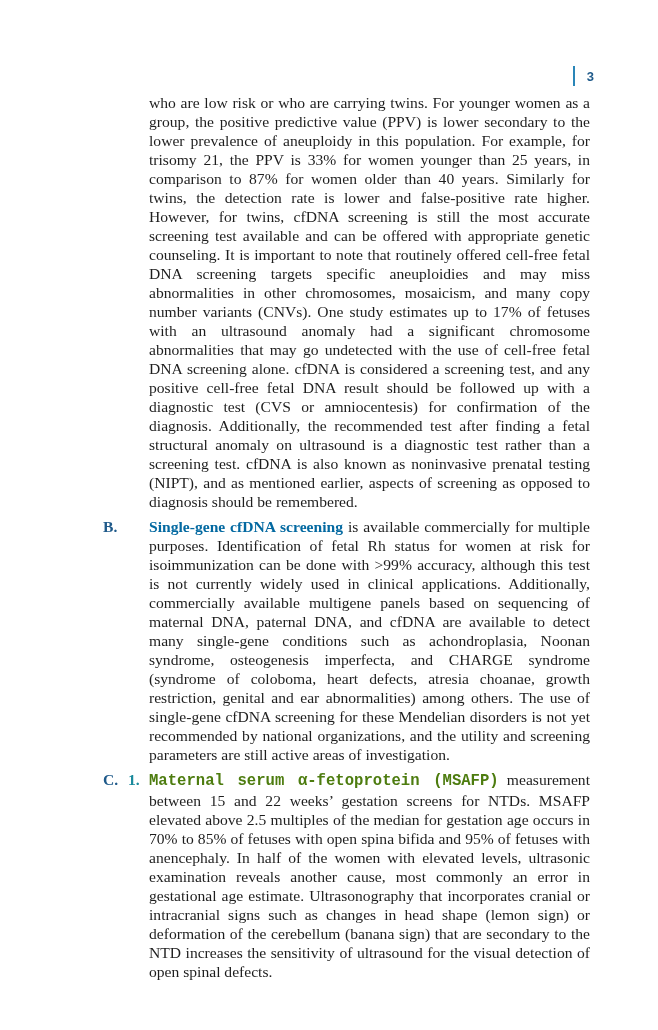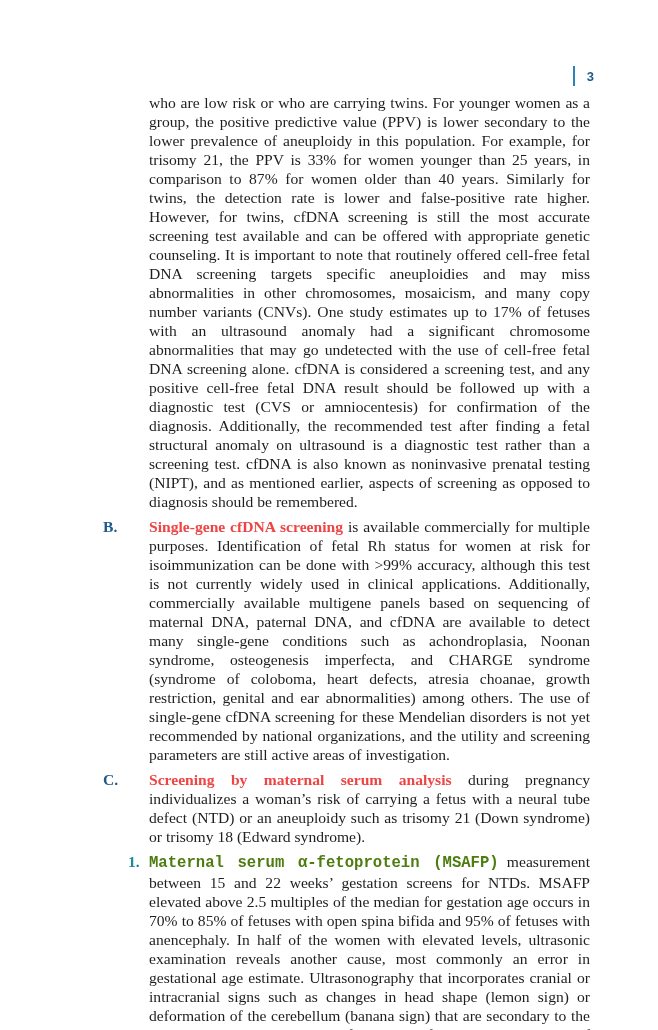--- a/index.html
+++ b/index.html
@@ -26,21 +26,21 @@
     hyphens: manual;
   }
   .para { margin: 0; }
   .section {
     position: relative; margin-top: 6px;
   }
   .section .label {
     position: absolute; left: -46px; top: 0;
     font-weight: bold; color: #1f5a8a;
   }
-  .section .head { font-weight: bold; color: #ef4444; }
+  .section .head { font-weight: bold; color: #0369a1; }
   .subsection {
     position: relative; margin-left: 0; margin-top: 6px;
   }
   .subsection .sublabel {
     position: absolute; left: -21px; top: 0;
     font-weight: bold; color: #1a8a9c;
   }
   .subsection .subhead { font-weight: bold; color: #4d7c0f; font-family: Liberation Mono, monospace; }
 </style>
 </head>
@@ -54,21 +54,20 @@
 <div class="body-text">
   <p class="para">who are low risk or who are carrying twins. For younger women as a group, the positive predictive value (PPV) is lower secondary to the lower preva­lence of aneuploidy in this population. For example, for trisomy 21, the PPV is 33% for women younger than 25 years, in comparison to 87% for women older than 40 years. Similarly for twins, the detection rate is lower and false-positive rate higher. However, for twins, cfDNA screening is still the most accurate screening test available and can be offered with appropriate genetic counseling. It is important to note that routinely offered cell-free fetal DNA screening targets specific aneuploidies and may miss abnormalities in other chromosomes, mosaicism, and many copy number variants (CNVs). One study estimates up to 17% of fetuses with an ultrasound anomaly had a significant chromosome abnormalities that may go undetected with the use of cell-free fetal DNA screening alone. cfDNA is considered a screening test, and any positive cell-free fetal DNA result should be followed up with a diagnostic test (CVS or amniocentesis) for confirmation of the diagnosis. Additionally, the recommended test after finding a fetal structural anomaly on ultrasound is a diagnostic test rather than a screening test. cfDNA is also known as noninvasive prenatal testing (NIPT), and as mentioned earlier, as­pects of screening as opposed to diagnosis should be remembered.</p>
 
   <div class="section">
     <span class="label">B.</span>
     <p class="para"><span class="head">Single-gene cfDNA screening</span><span> is available commercially for multiple pur­poses. Identification of fetal Rh status for women at risk for isoimmunization can be done with &gt;99% accuracy, although this test is not currently widely used in clinical applications. Additionally, commercially available multigene panels based on sequencing of maternal DNA, paternal DNA, and cfDNA are available to detect many single-gene conditions such as achondropla­sia, Noonan syndrome, osteogenesis imperfecta, and CHARGE syndrome (syndrome of coloboma, heart defects, atresia choanae, growth restriction, genital and ear abnormalities) among others. The use of single-gene cfDNA screening for these Mendelian disorders is not yet recommended by national organizations, and the utility and screening parameters are still active areas of investigation.</span></p>
   </div>
 
   <div class="section">
     <span class="label">C.</span>
-    <p class="para"><span class="head">Screening by maternal serum analysis</span><span> during pregnancy individualizes a woman’s risk of carrying a fetus with a neural tube defect (NTD) or an aneuploidy such as trisomy 21 (Down syndrome) or trisomy 18 (Edward syndrome).</span></p>
 
     <div class="subsection" style="margin-left:0;">
       <span class="sublabel">1.</span>
       <p class="para"><span class="subhead">Maternal serum α-fetoprotein (MSAFP)</span><span> measurement between 15 and 22 weeks’ gestation screens for NTDs. MSAFP elevated above 2.5 multiples of the median for gestation age occurs in 70% to 85% of fetuses with open spina bifida and 95% of fetuses with anencephaly. In half of the women with elevated levels, ultrasonic examination reveals another cause, most commonly an error in gestational age estimate. Ultrasonography that incorporates cranial or intracranial signs such as changes in head shape (lemon sign) or deformation of the cerebellum (banana sign) that are secondary to the NTD increases the sensitivity of ultrasound for the visual detection of open spinal defects.</span></p>
     </div>
 
   </div>
 </div>
 
 </body></html>

